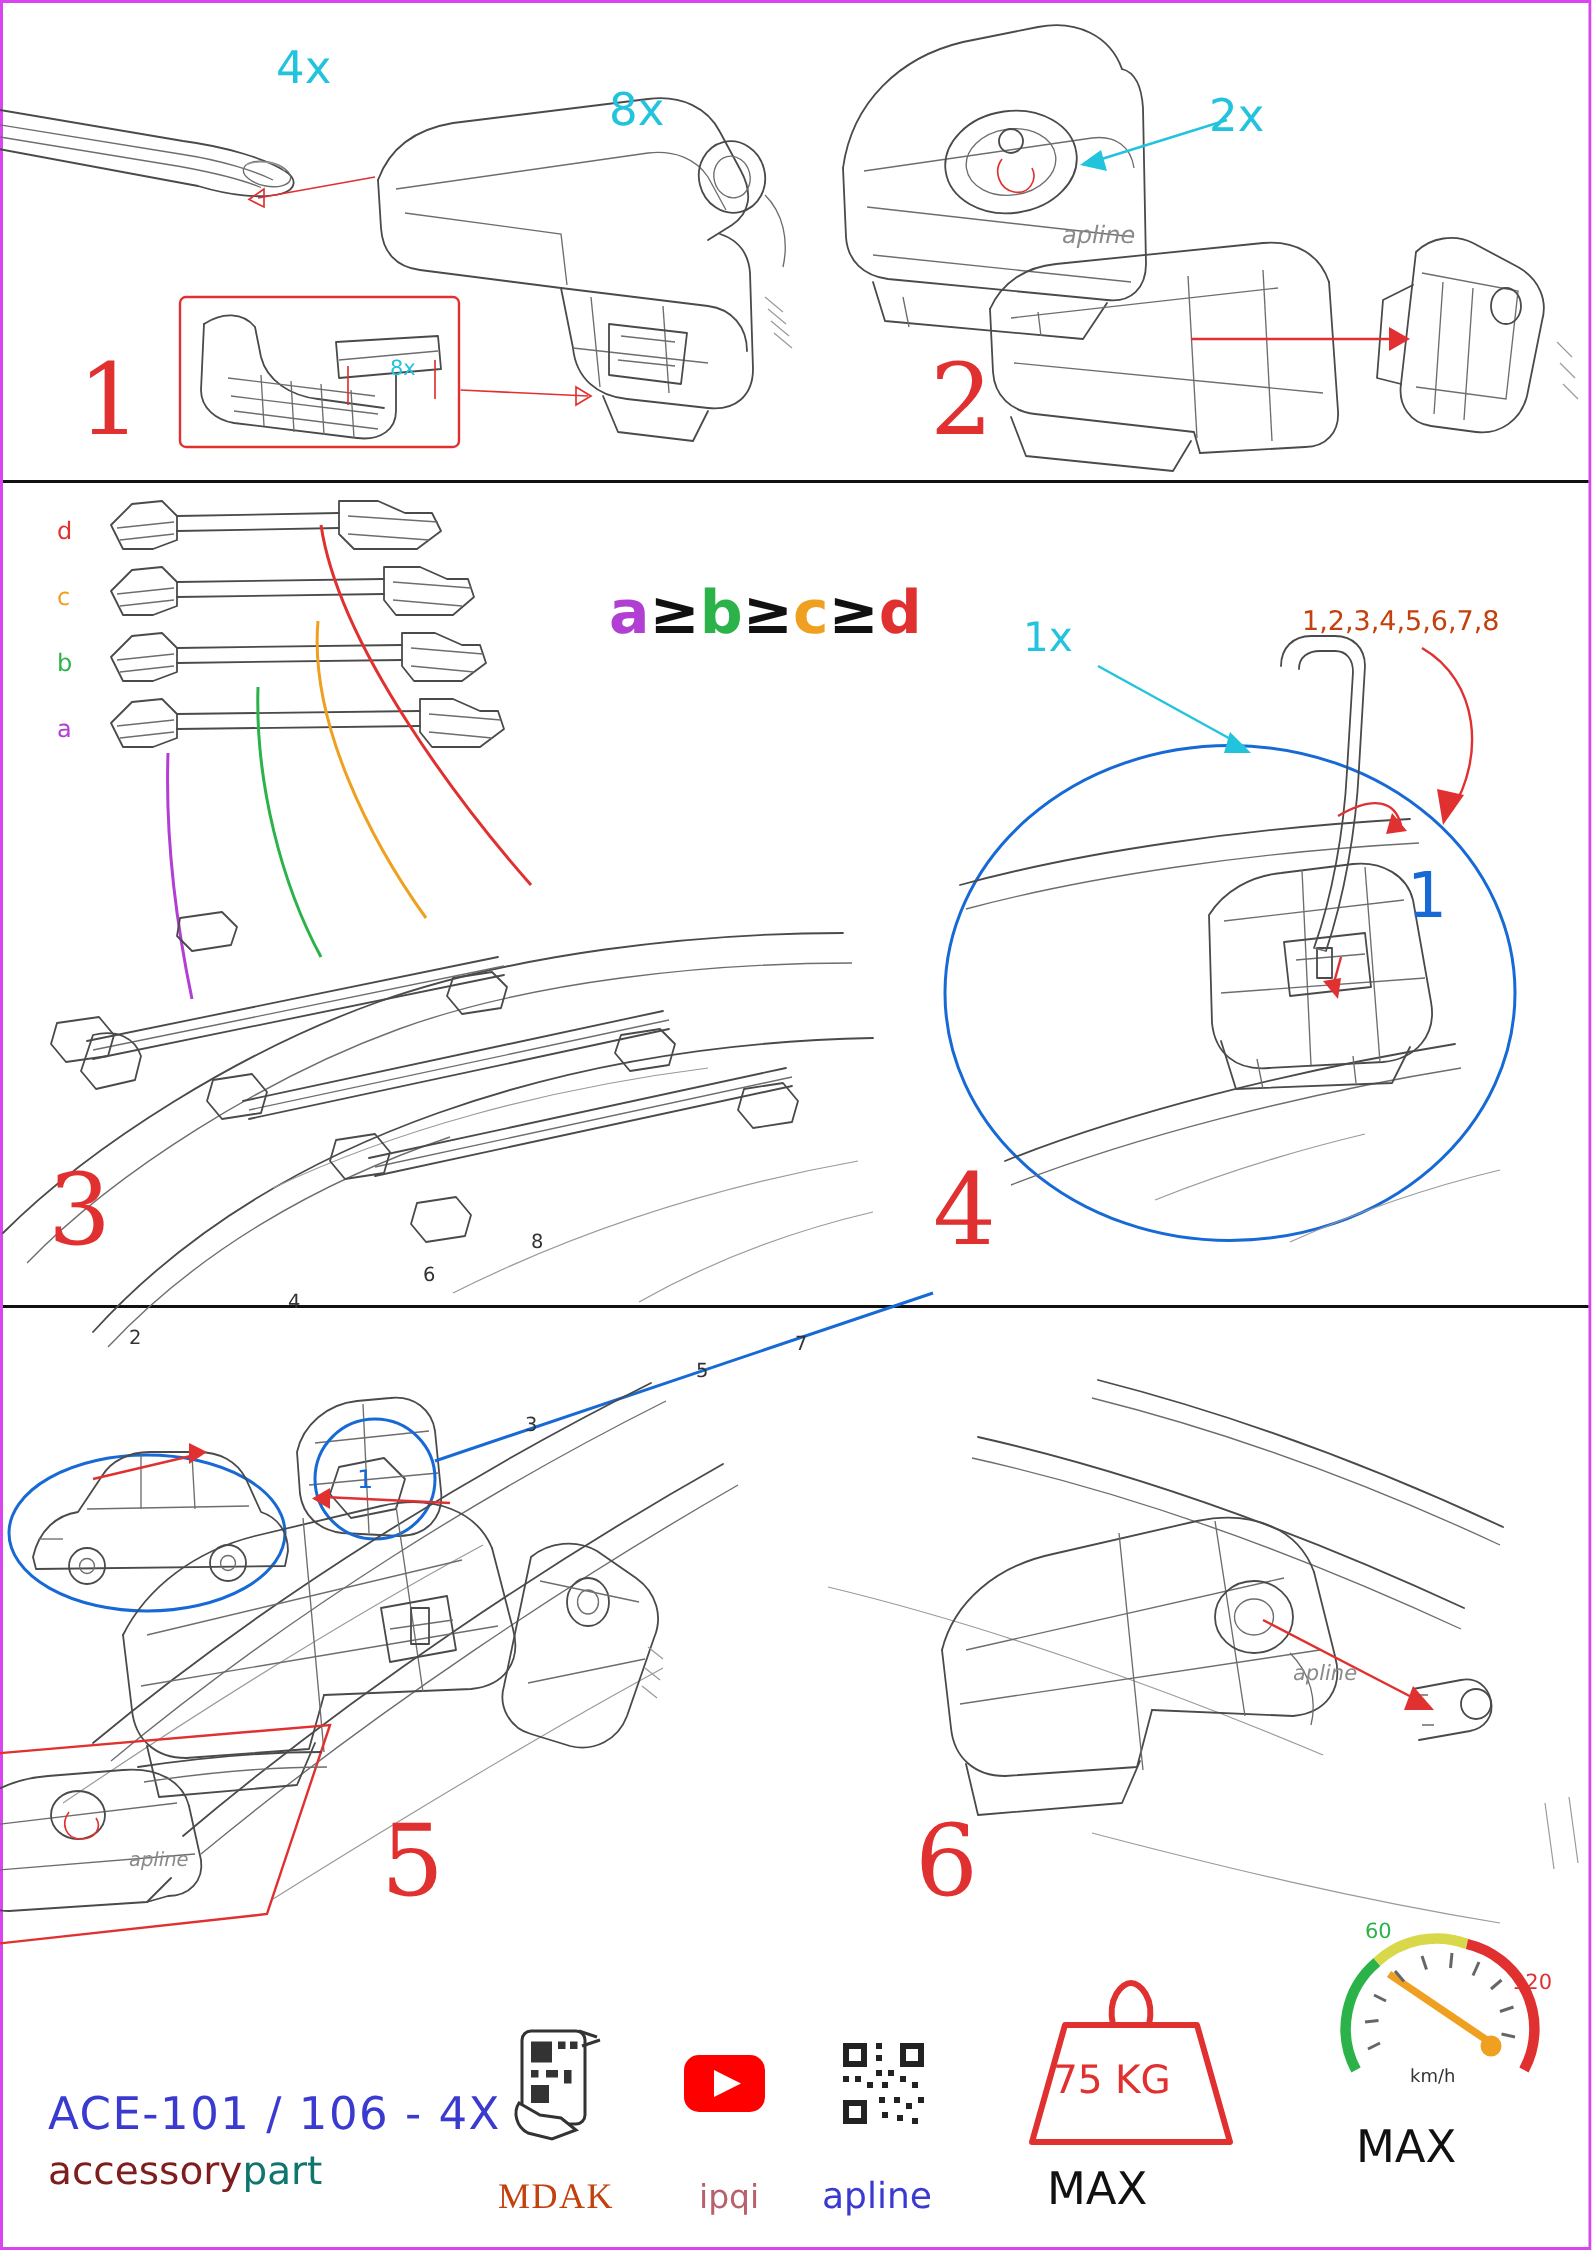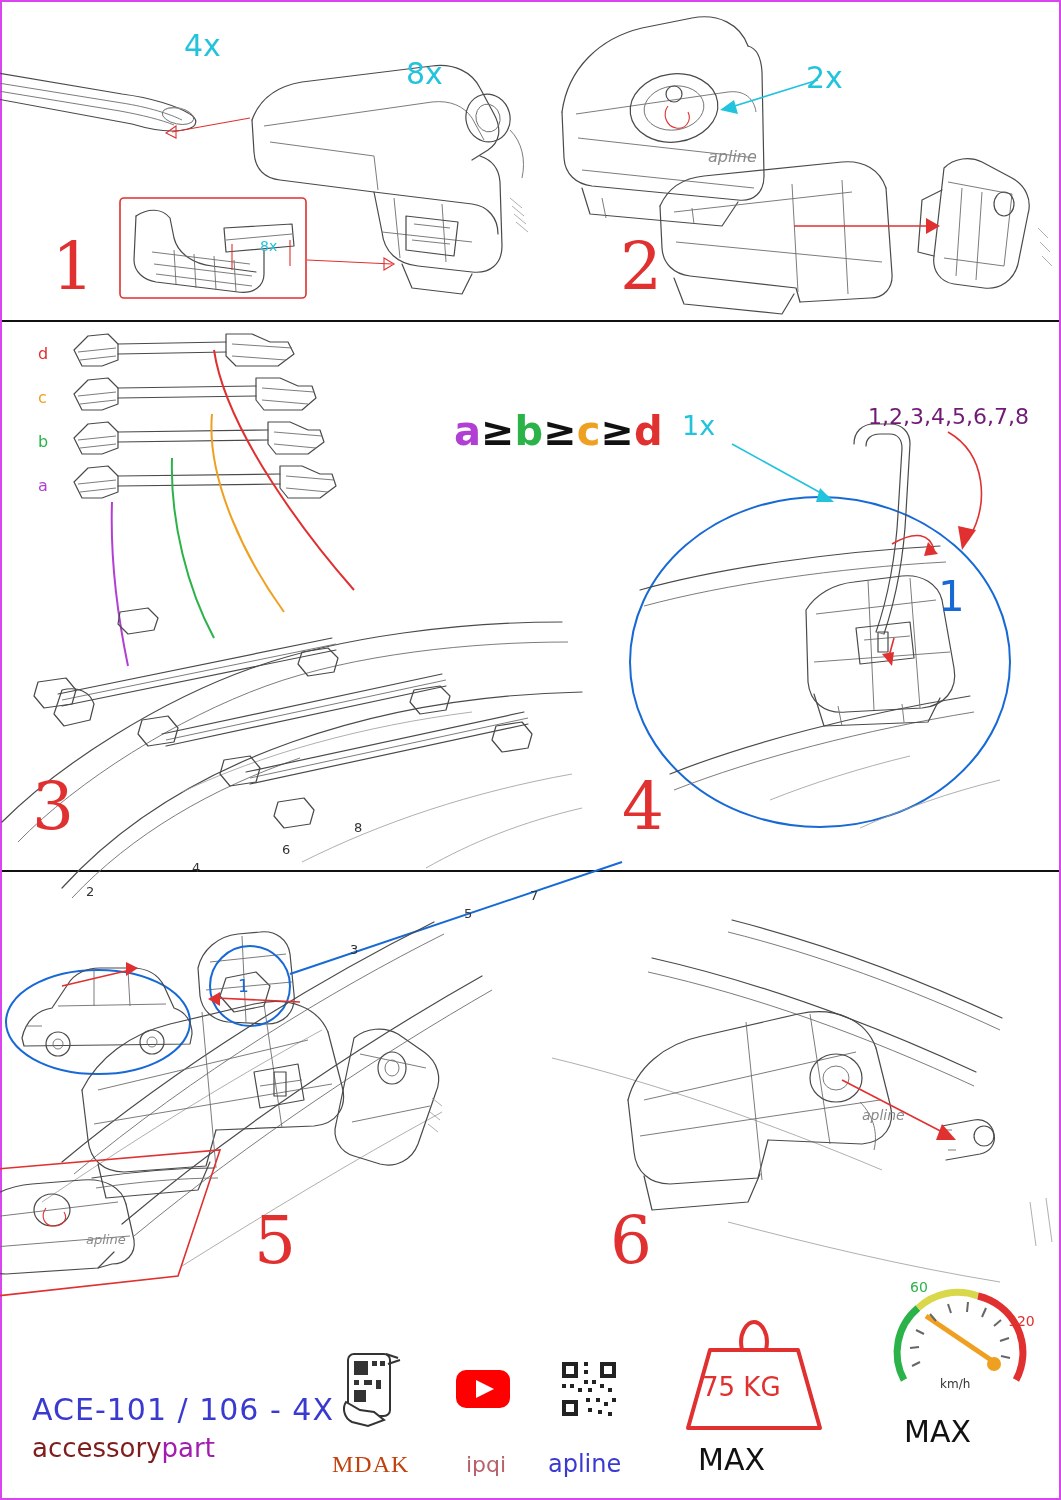--- a/index.html
+++ b/index.html
@@ -225,21 +225,21 @@
       <text x="190" y="550" font-size="13" fill="#333">4</text>
       <text x="462" y="596" font-size="13" fill="#333">5</text>
       <text x="280" y="532" font-size="13" fill="#333">6</text>
       <text x="528" y="578" font-size="13" fill="#333">7</text>
       <text x="352" y="510" font-size="13" fill="#333">8</text>
     </svg>
     <div style="position:absolute;left:36px;top:22px;color:#e03030;font-size:16px">d</div>
     <div style="position:absolute;left:36px;top:66px;color:#f0a020;font-size:16px">c</div>
     <div style="position:absolute;left:36px;top:110px;color:#2bb34a;font-size:16px">b</div>
     <div style="position:absolute;left:36px;top:154px;color:#b13fd4;font-size:16px">a</div>
-    <div style="position:absolute;left:404px;top:86px;margin-left:48px;">
+    <div style="position:absolute;left:404px;top:64px;">
       <span class="ineq" style="color:#b13fd4">a</span><span class="ineq" style="color:#111">≥</span><span class="ineq" style="color:#2bb34a">b</span><span class="ineq" style="color:#111">≥</span><span class="ineq" style="color:#f0a020">c</span><span class="ineq" style="color:#111">≥</span><span class="ineq" style="color:#e03030">d</span>
     </div>
     <div class="stepnum" style="position:absolute;left:30px;top:452px;font-size:66px">3</div>
   </div>
 
   <div class="panel" style="left:608px;top:320px;width:453px;height:546px;">
     <svg width="453" height="546" viewBox="0 0 453 546">
       <ellipse cx="210" cy="340" rx="190" ry="165" class="blue"></ellipse>
       <g>
         <path class="ln" d="M30 268 C110 246 220 230 330 224"></path>
@@ -269,21 +269,21 @@
       <path class="red" d="M284 316 L278 338"></path>
       <path d="M272 332 L282 344 L284 330 Z" fill="#e03030"></path>
       <path class="red" d="M282 222 C306 208 320 212 324 228"></path>
       <path d="M318 220 L328 232 L314 234 Z" fill="#e03030"></path>
       <path class="cyan" d="M122 122 L220 176"></path>
       <path d="M210 166 L224 180 L206 180 Z" fill="#22c3dd"></path>
       <path class="red" d="M338 110 C376 132 380 182 358 218"></path>
       <path d="M366 208 L352 228 L348 204 Z" fill="#e03030"></path>
     </svg>
     <div style="position:absolute;left:72px;top:88px;font-size:27px;color:#22c3dd">1x</div>
-    <div style="position:absolute;left:258px;top:82px;font-size:22px;color:#701a75;letter-spacing:0px">1,2,3,4,5,6,7,8</div>
+    <div style="position:absolute;left:258px;top:82px;font-size:18px;color:#c2410c;letter-spacing:0px">1,2,3,4,5,6,7,8</div>
     <div style="position:absolute;left:328px;top:250px;font-size:42px;color:#1769d6">1</div>
     <div class="stepnum" style="position:absolute;left:12px;top:452px;font-size:66px">4</div>
   </div>
 
   <div class="panel" style="left:0;top:870px;width:540px;height:430px;">
     <svg width="540" height="430" viewBox="0 0 540 430">
       <g>
         <path class="ln" d="M432 50 C320 106 180 190 60 290"></path>
         <path class="ln-thin" d="M442 62 C330 118 192 202 72 302"></path>
         <path class="ln" d="M480 104 C370 166 236 254 120 352"></path>
@@ -361,21 +361,21 @@
       <path class="red" d="M310 208 L418 264"></path>
       <path d="M410 252 L424 268 L404 268 Z" fill="#e03030"></path>
       <text x="330" y="248" font-size="14" fill="#8a8a8a" font-style="italic">apline</text>
     </svg>
     <div class="stepnum" style="position:absolute;left:78px;top:336px;font-size:66px">6</div>
   </div>
 
   <div class="panel" style="left:30px;top:1390px;width:600px;height:100px;">
     <div style="font-size:30px;color:#3a3ad0;letter-spacing:1px;">ACE-101 / 106 - 4X</div>
     <div style="font-size:26px;margin-top:6px;">
-      <span style="color:#7f1d1d">accessory</span><span style="color:#a21caf">part</span>
+      <span style="color:#7f1d1d">accessory</span><span style="color:#0f766e">part</span>
     </div>
   </div>
 
   <div class="panel" style="left:336px;top:1352px;width:300px;height:140px;">
     <svg width="300" height="100" viewBox="0 0 300 100">
 
       <g>
         <rect x="10" y="0" width="42" height="62" rx="6" fill="none" stroke="#333" stroke-width="2"></rect>
         <rect x="16" y="7" width="14" height="14" fill="#333"></rect>
         <rect x="34" y="7" width="5" height="5" fill="#333"></rect>

